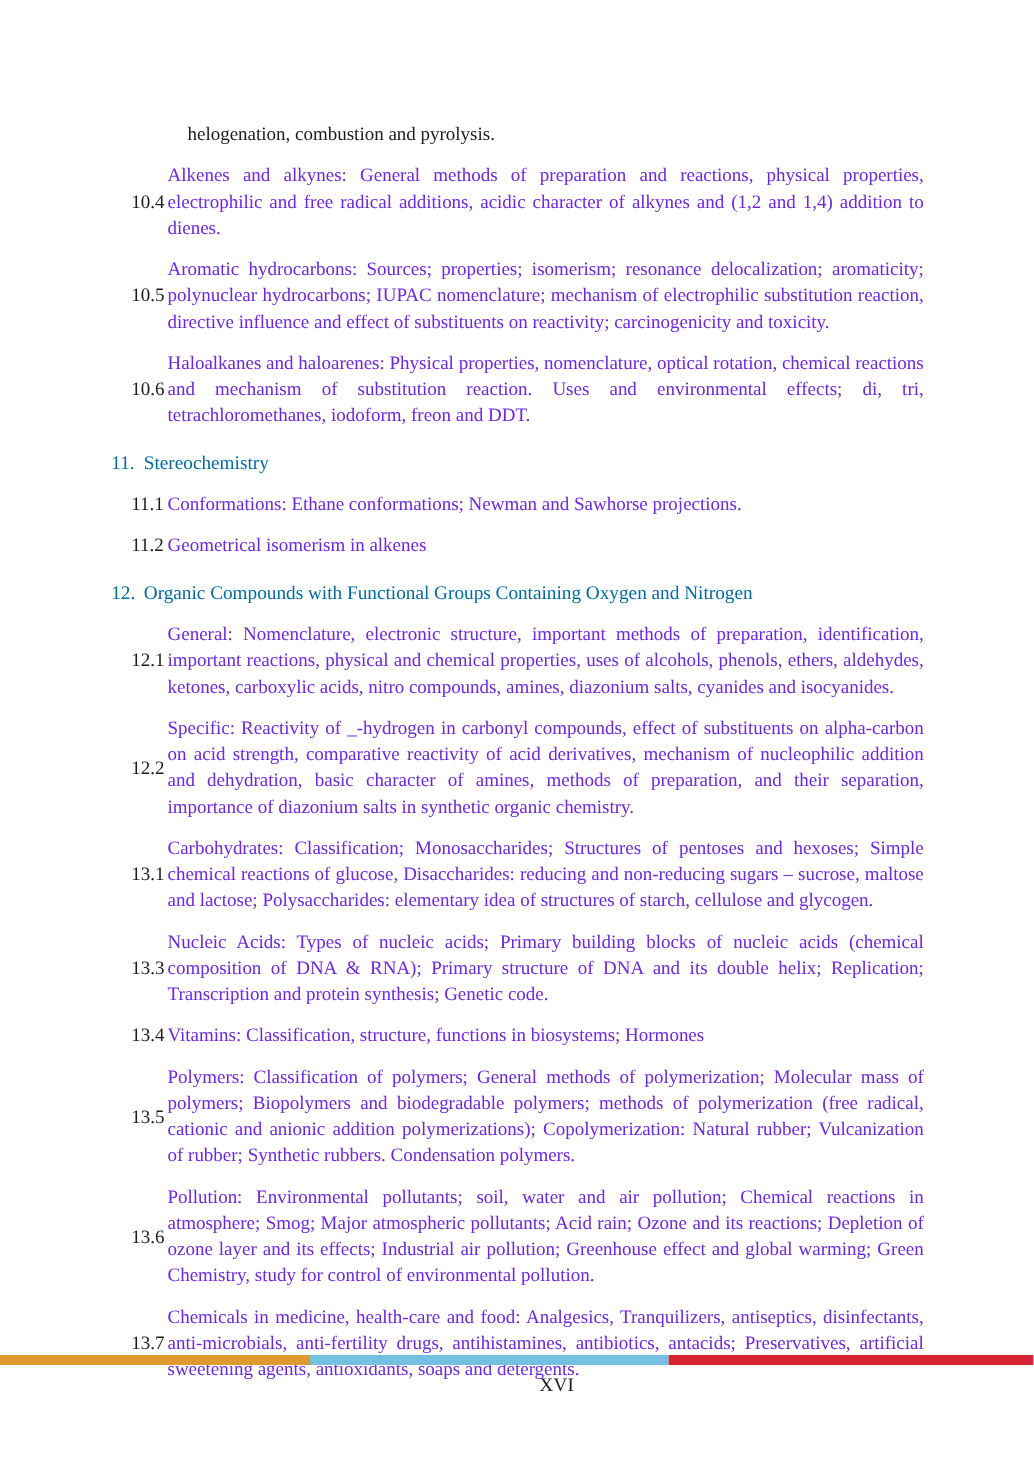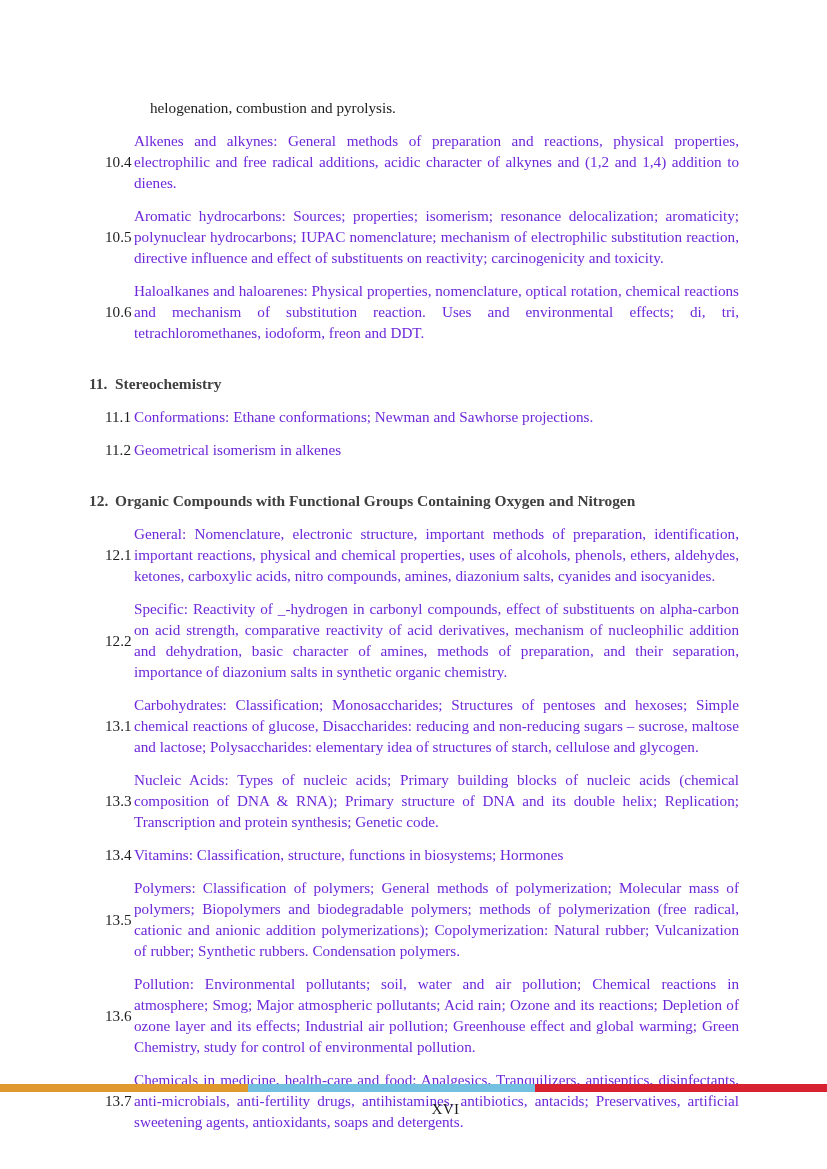--- a/index.html
+++ b/index.html
@@ -58,24 +58,24 @@
     text-align: justify;
     text-justify: inter-word;
     color: #6d28d9;
     hyphens: none;
   }
 
   
   .heading {
     display: flex;
     align-items: baseline;
-    margin-top: 30px;
+    margin-top: 17px;
     margin-bottom: 2px;
-    color: #404040;
-    font-weight: bold;
+    color: #0369a1;
+    font-weight: normal;
     font-size: 15.4px;
     line-height: 21px;
   }
   .heading .hnum {
     flex: 0 0 26px;
     width: 26px;
     box-sizing: border-box;
   }
   .heading .htext {
     flex: 1 1 auto;

